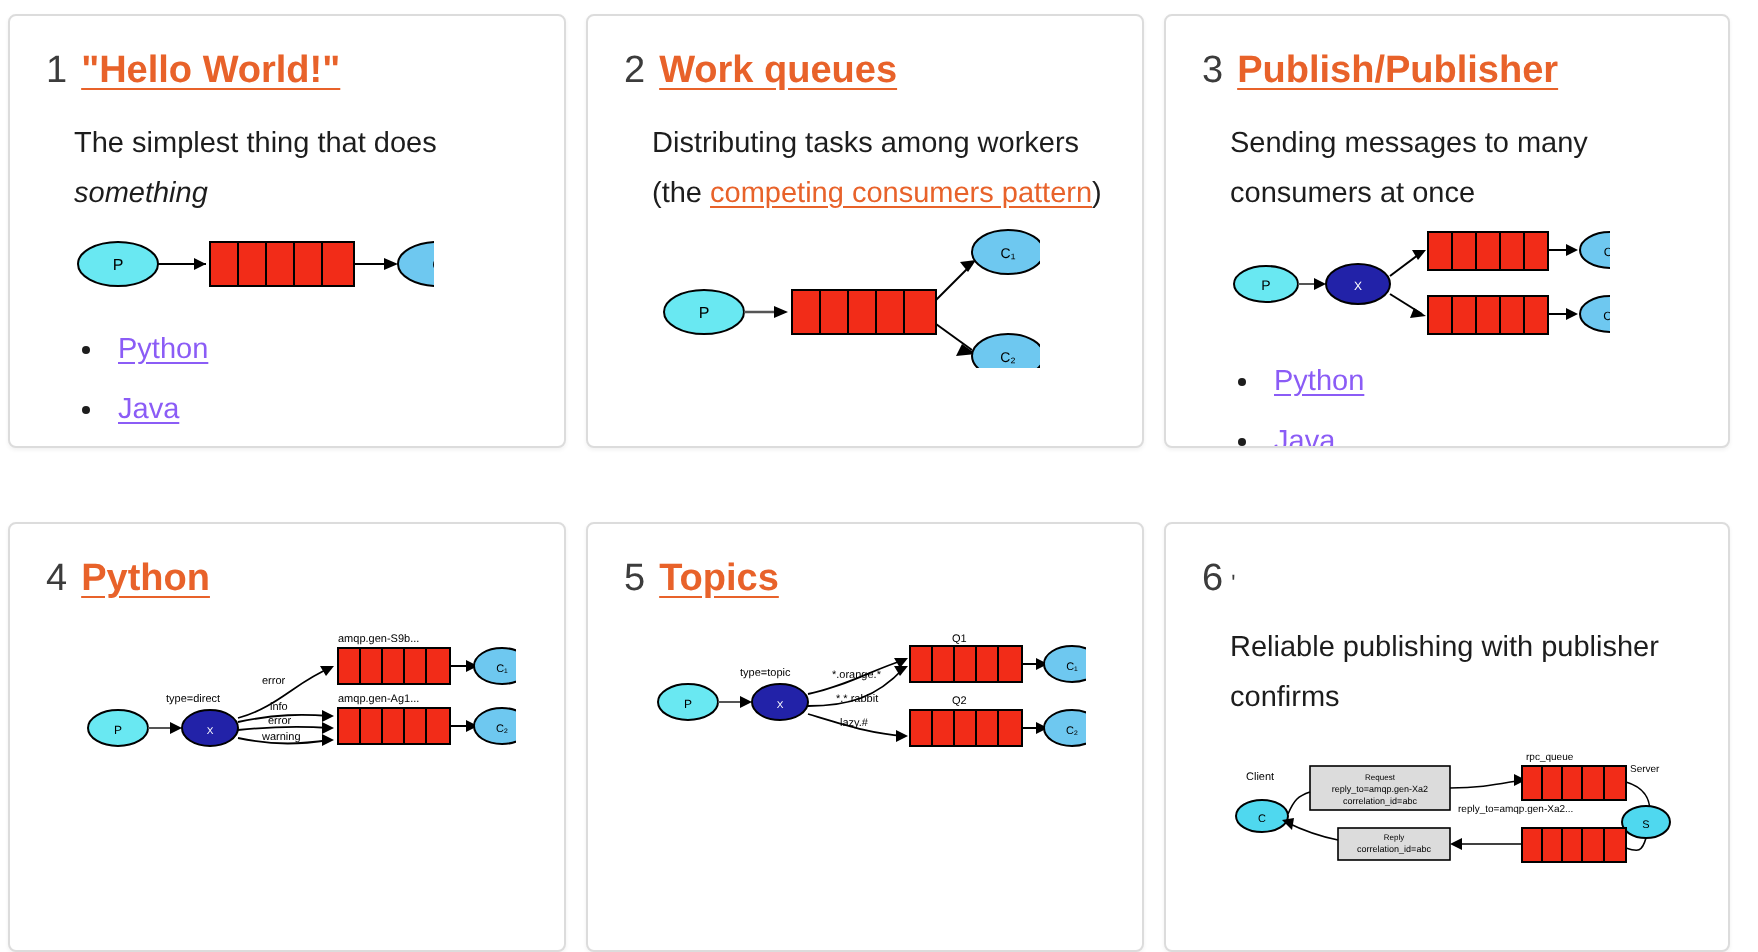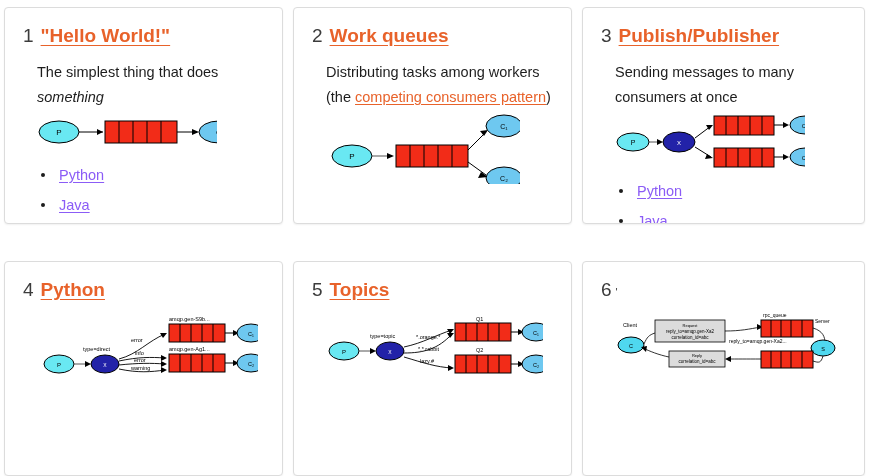--- a/index.html
+++ b/index.html
@@ -351,20 +351,21 @@
         </svg>
       </div>
     </div>
 
     <div class="card">
       <div class="card-inner">
         <div class="card-title-row">
           <span class="card-num">6</span>
           <span class="card-tick">'</span>
         </div>
+        <div class="card-desc">Reliable publishing with publisher confirms</div>
 
         <svg class="diagram dg6" width="225" height="70" viewBox="0 0 225 70">
           <text x="12" y="20" font-size="5.5" fill="#000">Client</text>
           <ellipse cx="20" cy="38" rx="13" ry="8" fill="#4fd8ef" stroke="#000" stroke-width="1"></ellipse>
           <text x="20" y="41" font-size="5.5" text-anchor="middle" fill="#000">C</text>
 
           <g>
             <rect x="44" y="13" width="70" height="22" fill="#dcdcdc" stroke="#000" stroke-width="0.8"></rect>
             <text x="79" y="20" font-size="4" text-anchor="middle" fill="#000">Request</text>
             <text x="79" y="26" font-size="4.5" text-anchor="middle" fill="#000">reply_to=amqp.gen-Xa2</text>

